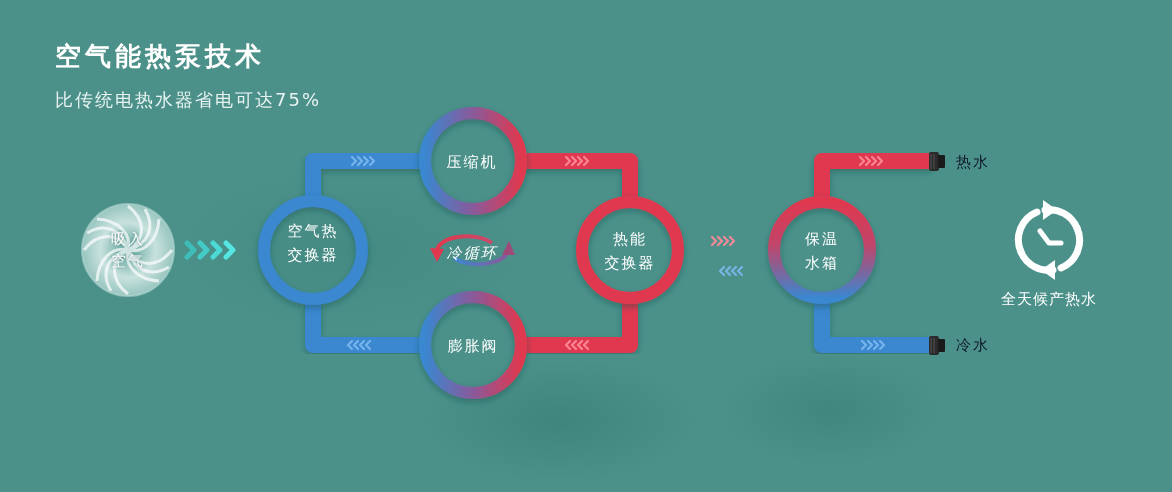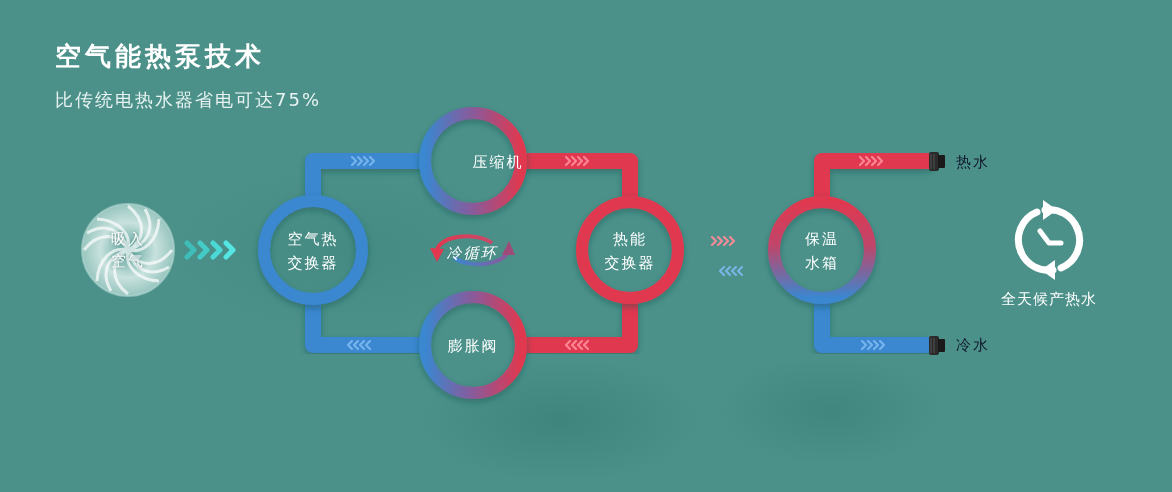--- a/index.html
+++ b/index.html
@@ -187,25 +187,25 @@
     <path d="M6 40 L-8 30 L6 20 Z" fill="#ffffff" stroke="none"></path>
     <path d="M-9 -9 L0 3 L12 3" stroke-width="5" stroke-linecap="round" stroke-linejoin="round"></path>
   </g>
 </svg>
 
 <div class="intake-label">
   <div>吸入</div>
   <div>空气</div>
 </div>
 
-<div class="node-label" style="left:313px; top:251px;text-align:right;">
+<div class="node-label" style="left:313px; top:243px;text-align:right;">
   <div>空气热</div>
   <div>交换器</div>
 </div>
-<div class="node-label" style="left:498px; top:162px;text-align:right;">压缩机</div>
+<div class="node-label" style="left:472px; top:162px;text-align:right;">压缩机</div>
 <div class="node-label" style="left:473px; top:346px;">膨胀阀</div>
 <div class="node-label" style="left:630px; top:251px;">
   <div>热能</div>
   <div>交换器</div>
 </div>
 <div class="node-label" style="left:822px; top:251px;">
   <div>保温</div>
   <div>水箱</div>
 </div>
 

